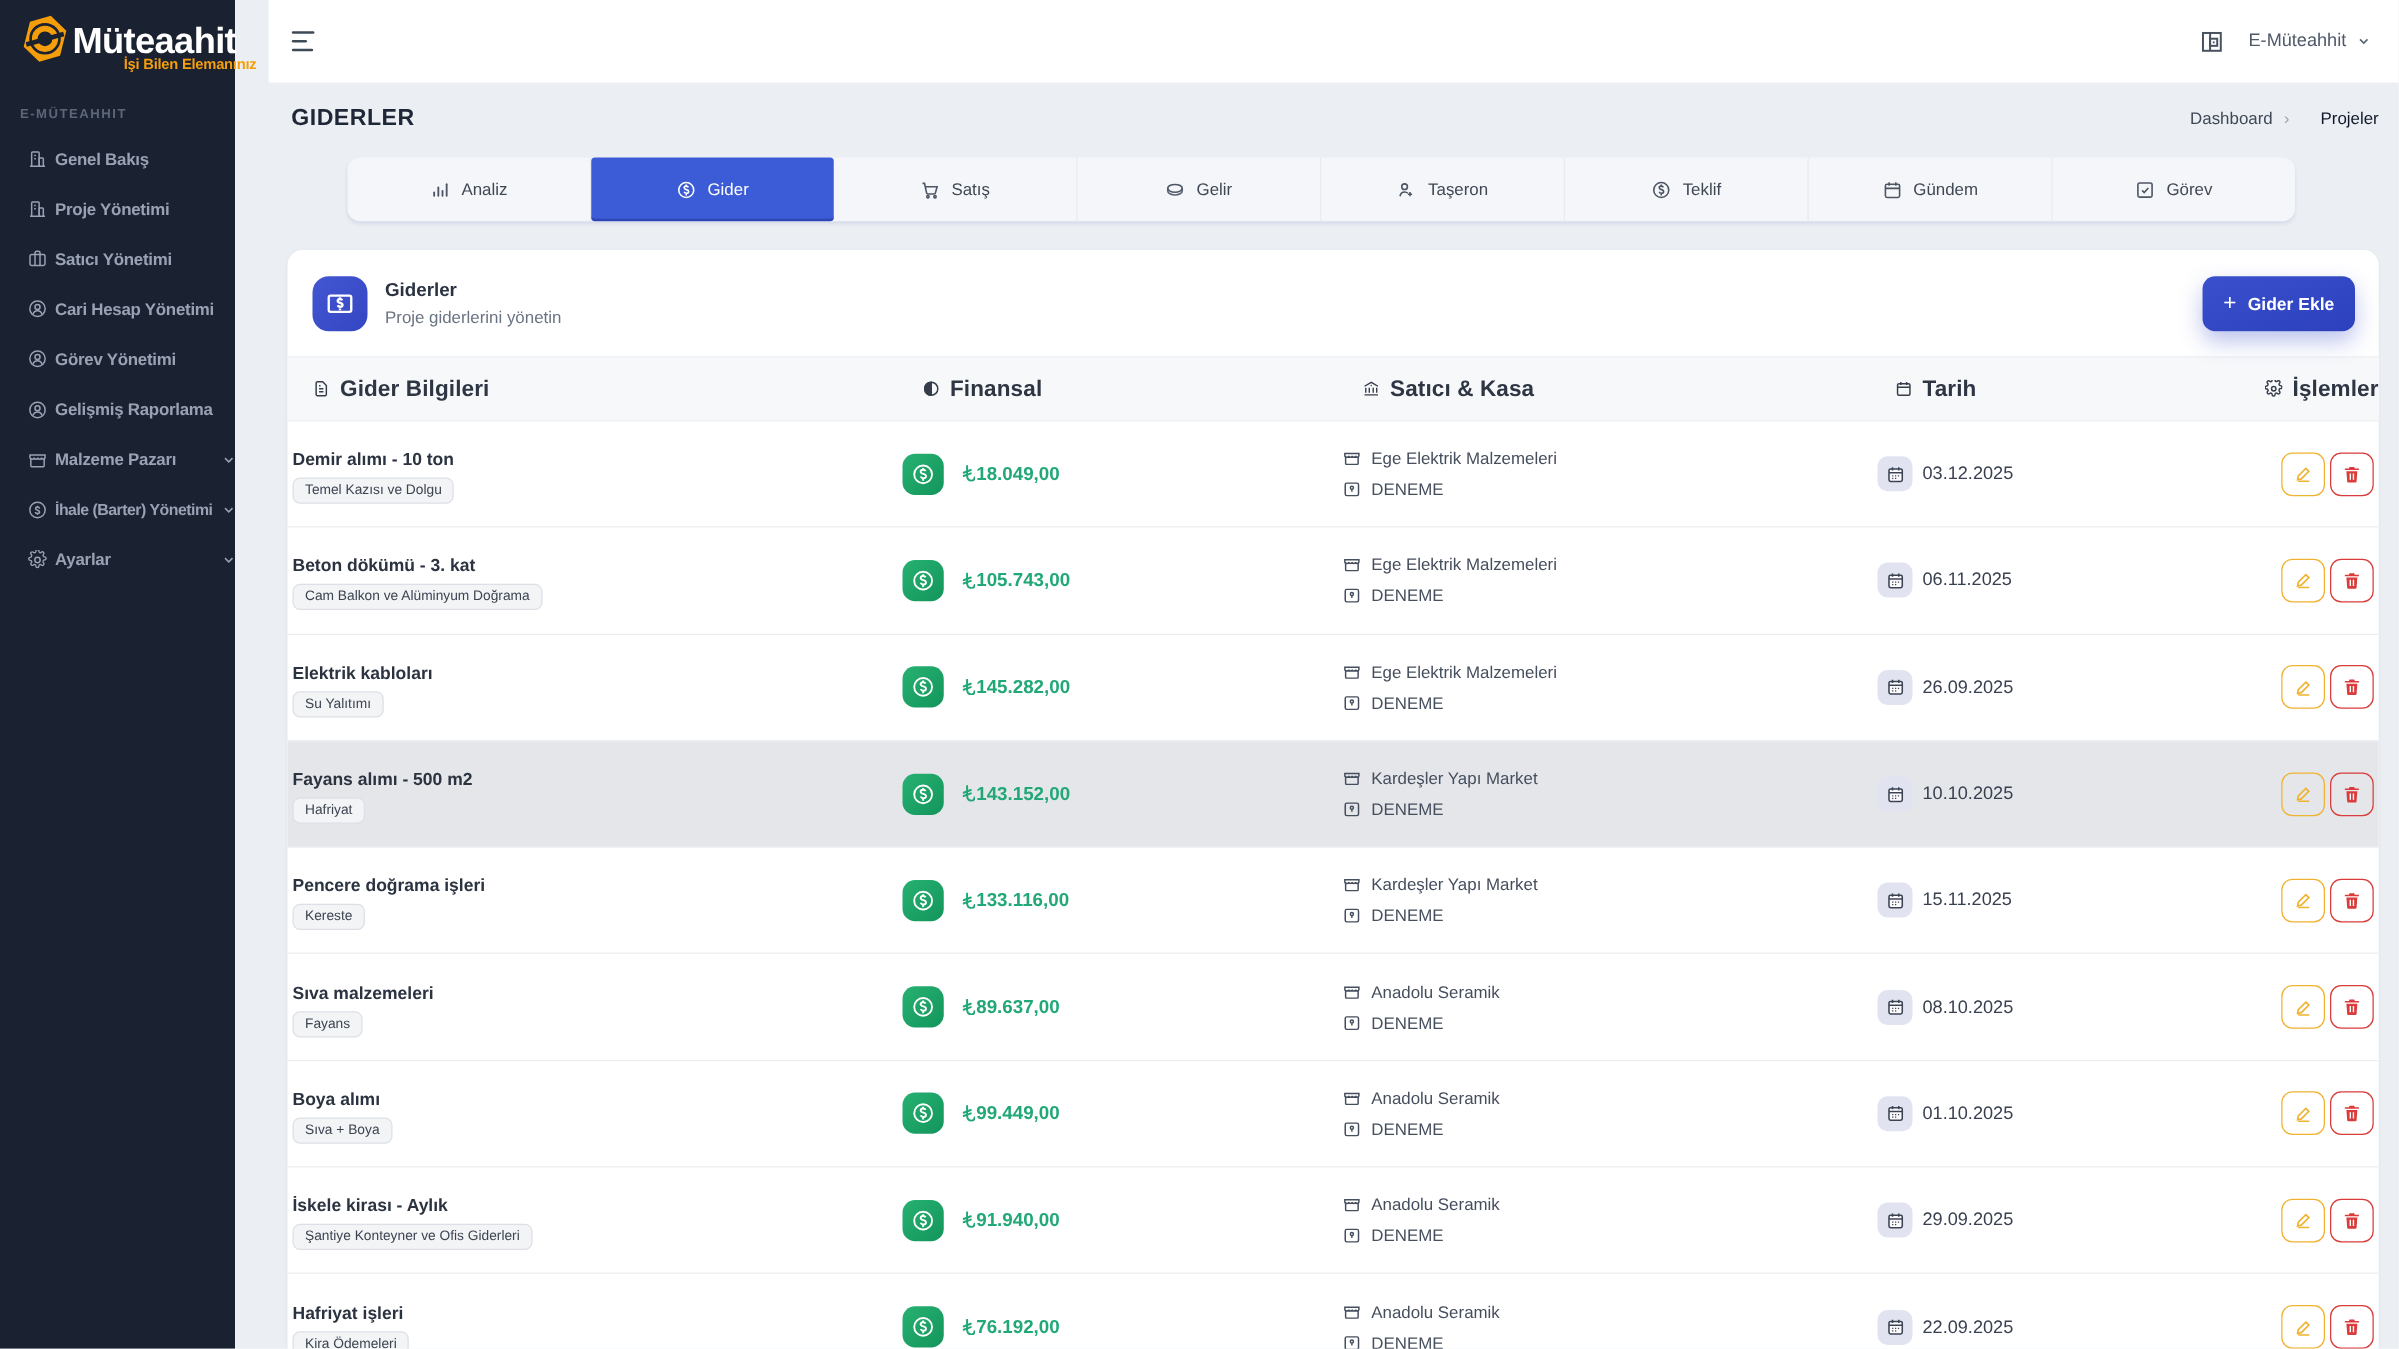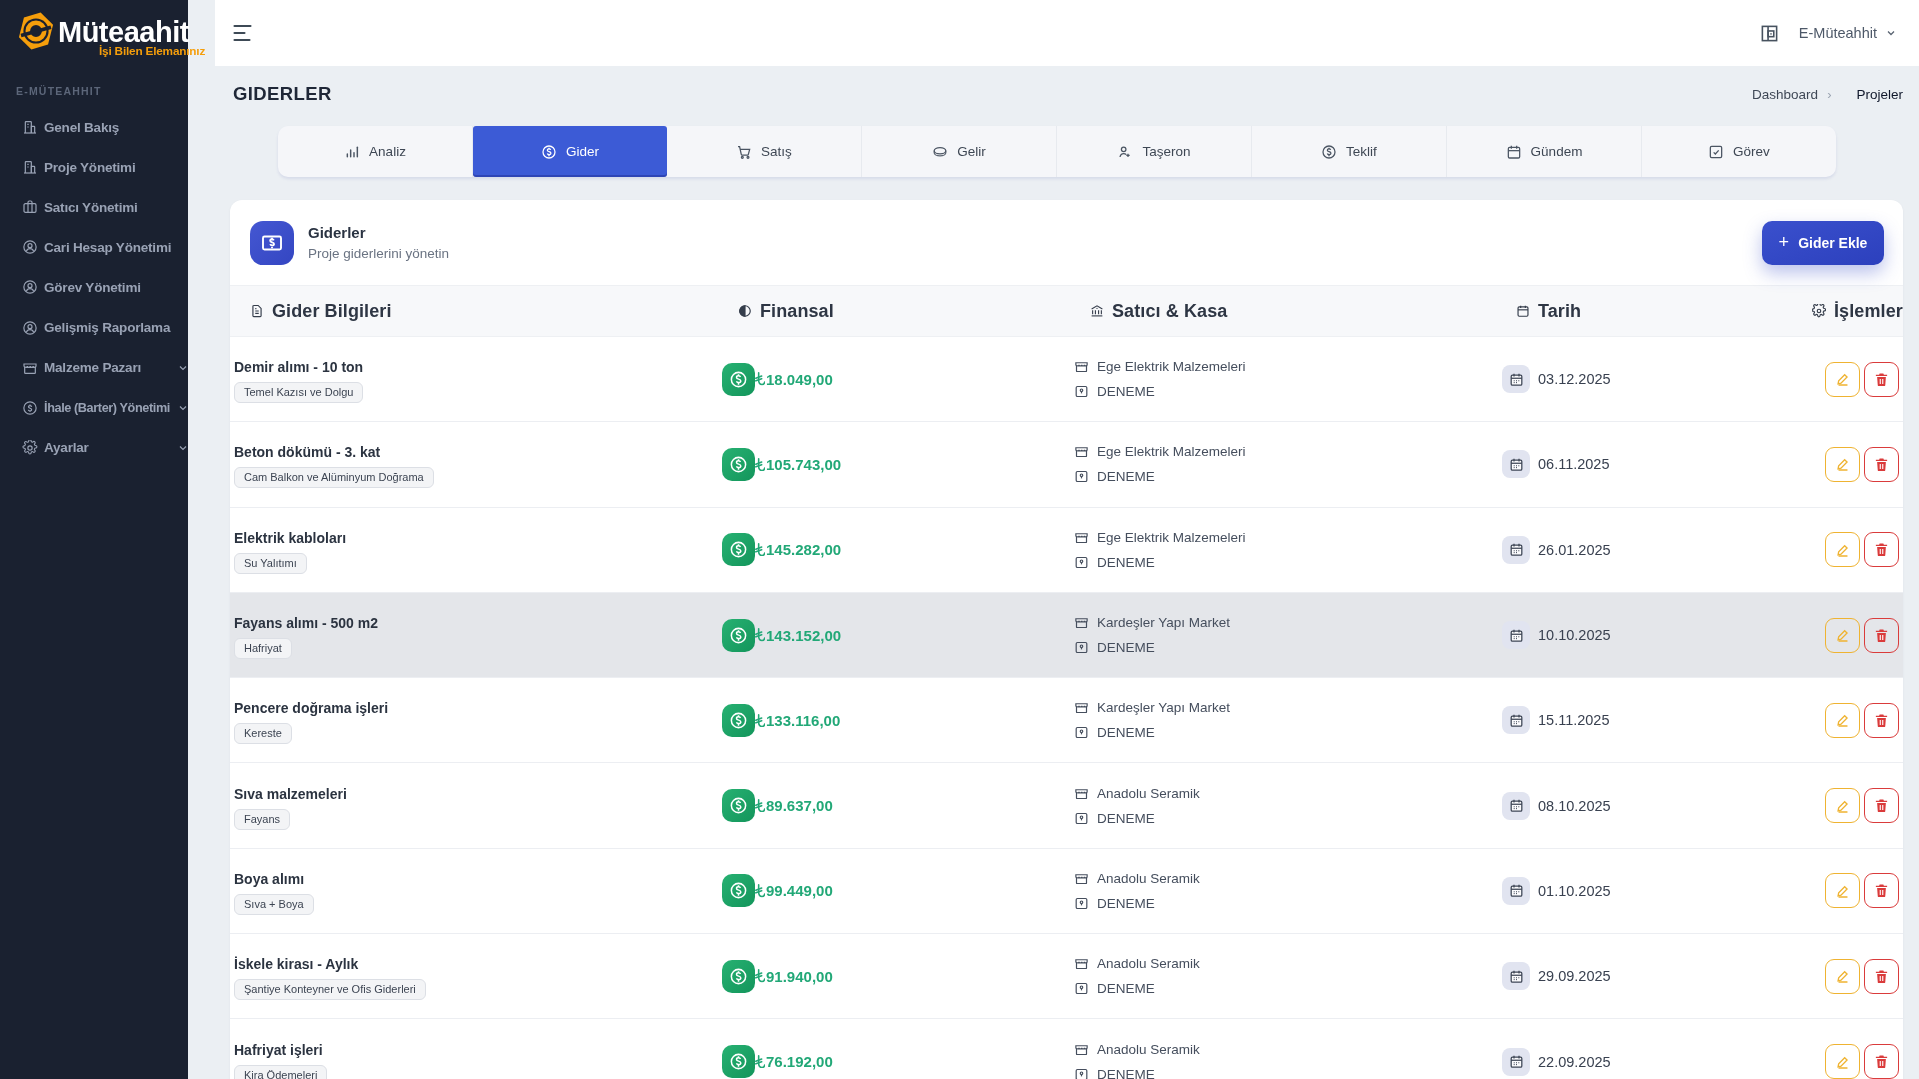--- a/index.html
+++ b/index.html
@@ -48,21 +48,21 @@
 
 
 .thead { height:52px; background:#f7f8fa; border-top:1px solid #eef0f3; border-bottom:1px solid #eef0f3; display:grid; grid-template-columns:488px 352px 426px 296px auto; padding:0 20px; align-items:center; }
 .th { display:flex; align-items:center; gap:8px; font-size:18px; font-weight:bold; color:#2e3644; letter-spacing:0.1px; }
 .th svg { width:14px; height:14px; }
 .th.last { justify-content:flex-end; }
 .row { height:85.3px; display:grid; grid-template-columns:488px 352px 426px 296px auto; padding:0 4px; align-items:center; border-bottom:1px solid #eceef2; }
 .row.hl { background:#e4e6ea; }
 .c-info .title { font-size:14px; font-weight:bold; color:#2b3340; margin:4px 0 7px; }
 .badge { display:inline-block; font-size:11px; color:#3c4452; background:#f3f4f6; border:1px solid #dcdfe5; border-radius:6px; padding:3px 9px 4px; }
-.c-fin { display:flex; align-items:center; }
+.c-fin { display:flex; align-items:center; gap:15px; }
 .gicon { width:33px; height:33px; border-radius:10px; background:linear-gradient(135deg,#27b172,#13955b); display:flex; align-items:center; justify-content:center; flex:none; }
 .amount { font-size:15px; font-weight:bold; color:#22a877; display:flex; align-items:center; }
 .amount svg.tl { height:13.5px; width:10px; margin-right:1px; }
 .c-vend .line { display:flex; align-items:center; gap:8px; font-size:13.5px; color:#454e5d; }
 .c-vend .line + .line { margin-top:10px; }
 .c-vend svg { width:15px; height:15px; flex:none; }
 .c-date { display:flex; align-items:center; gap:8px; }
 .datebox { margin-left:2px; width:28px; height:28px; border-radius:8px; background:#e1e4f0; display:flex; align-items:center; justify-content:center; }
 .dateval { font-size:14.5px; color:#394150; }
 .c-act { display:flex; justify-content:flex-end; gap:4px; }
@@ -442,21 +442,21 @@
         </div>
     <div class="c-date">
           <div class="datebox">
             <svg width="15" height="15" viewBox="0 0 24 24" fill="none" stroke="#3c4454" stroke-width="2">
               <rect x="3.5" y="5" width="17" height="16" rx="2" fill="#fbfbfd"></rect>
               <path d="M3.5 10h17"></path>
               <path d="M8 2.8V7M16 2.8V7"></path>
               <path d="M7.5 14h1.6M11.2 14h1.6M14.9 14h1.6M7.5 17h1.6M11.2 17h1.6" stroke-width="1.6"></path>
             </svg>
           </div>
-          <span class="dateval">26.01.2025</span>
+          <span class="dateval">26.09.2025</span>
         </div>
     <div class="c-act">
           <div class="abtn edit">
             <svg width="16" height="16" viewBox="0 0 24 24" fill="none" stroke="#efb331" stroke-width="2" stroke-linecap="round">
               <path d="M14.5 5.5l3.6 3.6L9 18.2l-4.4 1 .9-4.5Z"></path>
               <path d="M6 21h12"></path>
             </svg>
           </div>
           <div class="abtn del">
             <svg width="15" height="15" viewBox="0 0 24 24" fill="#da3b3b">

